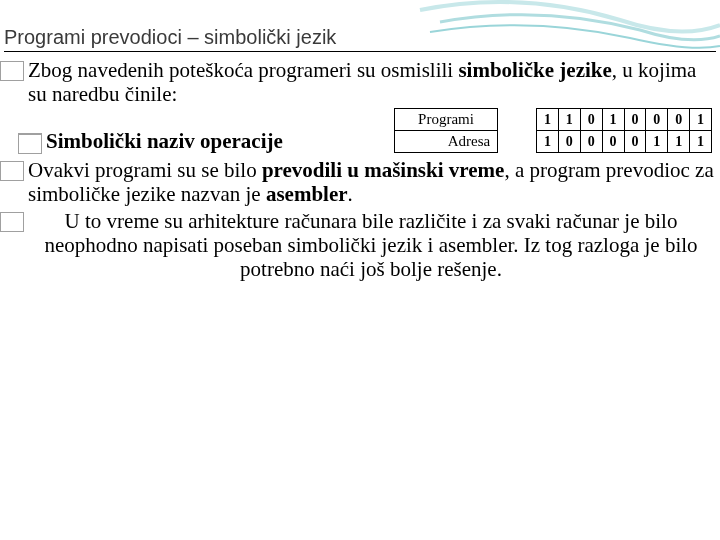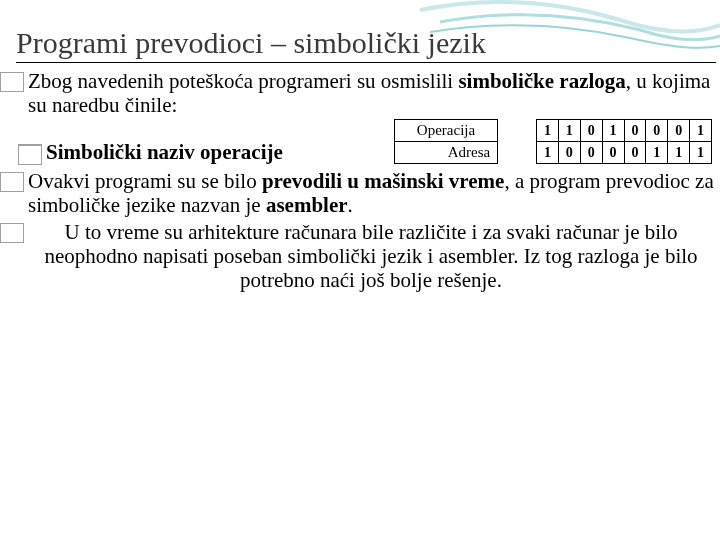--- a/index.html
+++ b/index.html
@@ -15,26 +15,26 @@
   }
   .decoration {
     position: absolute;
     top: 0;
     right: 0;
     width: 720px;
     height: 60px;
     pointer-events: none;
   }
   .title {
-    font-family: Liberation Serif, serif;
-    font-size: 30px;
+    font-family: Liberation Sans, sans-serif;
+    font-size: 20px;
     color: #3a3a3a;
     padding: 26px 0 2px 0;
     border-bottom: 1px solid #000;
-    margin: 0 4px 6px 16px;
+    margin: 0 4px 6px 4px;
   }
   .content {
     padding: 0 6px 0 0;
     font-size: 21px;
     line-height: 1.15;
   }
   .bullet-row {
     display: flex;
     align-items: flex-start;
     margin-top: 2px;
@@ -106,31 +106,31 @@
   <path d="M430 32 Q530 16 630 38 Q690 52 720 46" stroke="#9ad5d9" stroke-width="2" fill="none"></path>
 </svg>
 
 <div class="title">Programi prevodioci – simbolički jezik</div>
 
 <div class="content">
 
   <div class="bullet-row">
     <div class="marker"></div>
     <div class="bullet-text">
-      <span>Zbog navedenih poteškoća programeri su osmislili </span><span class="bold">simboličke razloga</span><span>, u kojima su naredbu činile:</span>
+      <span>Zbog navedenih poteškoća programeri su osmislili </span><span class="bold">simboličke jezike</span><span>, u kojima su naredbu činile:</span>
     </div>
   </div>
 
   <div class="bullet-row sub" style="align-items:flex-end;">
     <div class="marker"></div>
     <div class="bullet-text">
       <span class="bold">Simbolički naziv operacije</span>
     </div>
     <div class="labels-col" style="position:relative;">
-      <div class="label-box">Operacija</div>
+      <div class="label-box">Programi</div>
       <div class="label-box">Adresa</div>
     </div>
     <div class="bits-col">
       <div class="bit-row">
         <div class="bit">1</div>
         <div class="bit">1</div>
         <div class="bit">0</div>
         <div class="bit">1</div>
         <div class="bit">0</div>
         <div class="bit">0</div>

